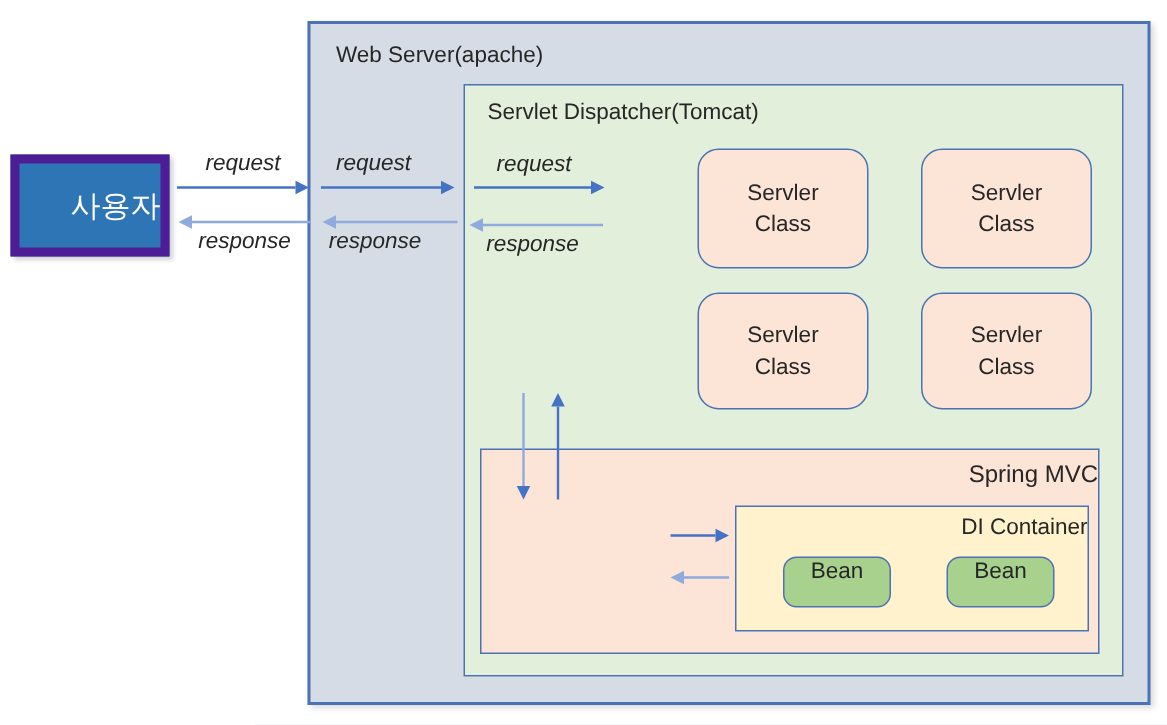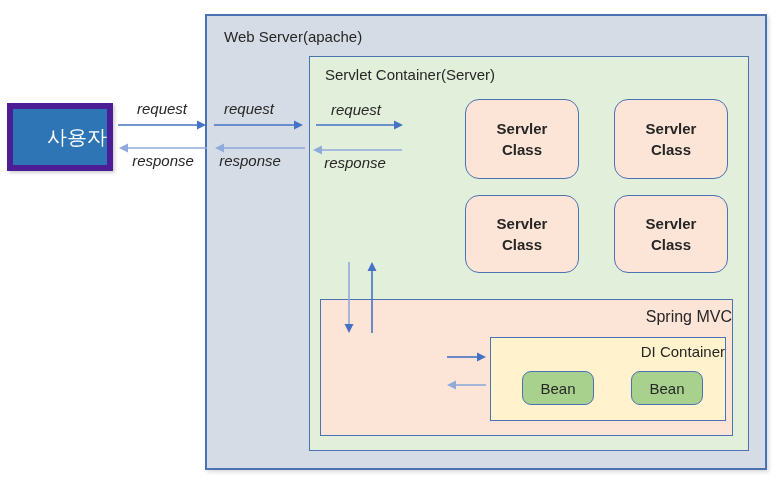--- a/index.html
+++ b/index.html
@@ -1,21 +1,21 @@
 <!DOCTYPE html>
 <html style="--user-fill: #2E75B6; --web-server-fill: #D6DCE5; --container-fill: #E2EFDA; --class-fill: #FCE4D6; --spring-fill: #FCE4D6; --di-fill: #FFF2CC; --bean-fill: #A9D18E; --dispatcher-fill: #F2F2F2; --border: #4A72B4; --arrow-dark: #4472C4; --arrow-light: #8FAADC; --text: #262626;"><head>
 <meta charset="utf-8">
 <style>
   html,body{margin:0;padding:0;background:#ffffff;}
   .canvas{
     position:relative;width:778px;height:483px;background:#ffffff;overflow:hidden;
     font-family:"Liberation Sans",sans-serif;color:var(--text,#262626);
   }
   .box{position:absolute;box-sizing:border-box;}
-  .lbl{white-space:pre-line;text-align:center;font-weight:bold;}
+  .lbl{white-space:pre-line;text-align:center;}
 
   
   .user-box{
     left:7px;top:103px;width:106px;height:68px;
     background:var(--user-fill,#2E75B6);
     border:6px solid #4c1d95;
     display:flex;align-items:center;justify-content:flex-end;
     color:#ffffff;font-size:20px;
     box-shadow:2px 2px 3px rgba(0,0,0,0.18);
   }
@@ -69,21 +69,21 @@
   .di-container{
     left:169px;top:37px;width:236px;height:84px;
     background:var(--di-fill,#FFF2CC);
     border:1.5px solid var(--border,#4A72B4);
   }
   .di-title{position:absolute;left:0;right:0;top:5px;text-align:right;font-size:15px;}
   .bean{
     width:72px;height:34px;border-radius:9px;
     background:var(--bean-fill,#A9D18E);
     border:1.5px solid var(--border,#4A72B4);
-    display:flex;align-items:center;justify-content:center;
+    display:flex;justify-content:center;
     font-size:15px;
   }
   .bean0{left:31px;top:33px;}
   .bean1{left:140px;top:33px;}
 
   
   .flow-label{
     position:absolute;font-size:15px;white-space:nowrap;
     transform:translateX(-50%);
     font-style:italic;
@@ -108,21 +108,21 @@
 <div class="canvas">
 
   <div class="box user-box">
     <span>사용자</span>
   </div>
 
   <div class="box web-server">
     <span class="web-server-title">Web Server(apache)</span>
 
     <div class="box servlet-container">
-      <span class="servlet-container-title">Servlet Container(Server)</span>
+      <span class="servlet-container-title">Servlet Dispatcher(Tomcat)</span>
 
       <div class="box servlet-class sc0">
         <span class="lbl">Servler
 Class</span>
       </div>
       <div class="box servlet-class sc1">
         <span class="lbl">Servler
 Class</span>
       </div>
       <div class="box servlet-class sc2">

